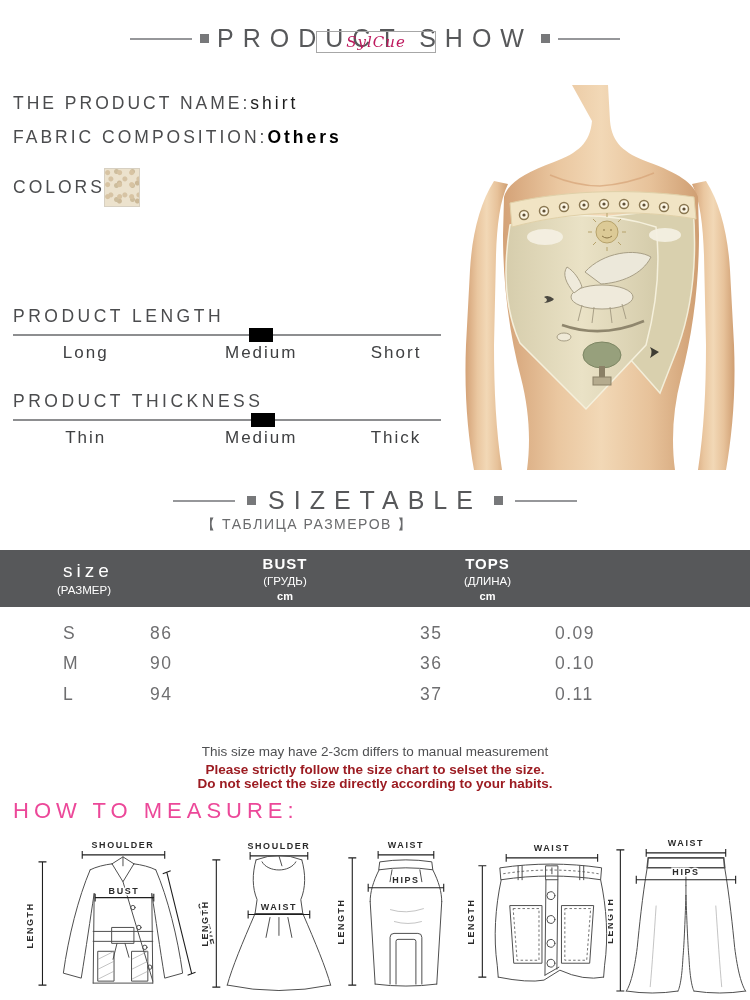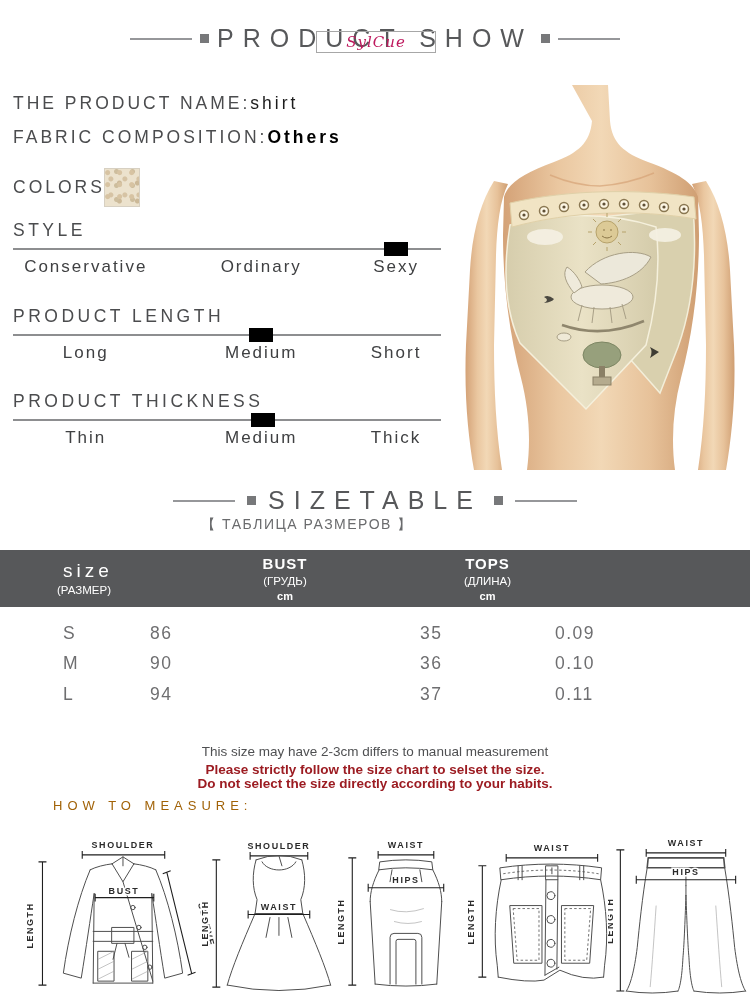--- a/index.html
+++ b/index.html
@@ -57,21 +57,21 @@
   .td{display:flex;align-items:center;}
   .td.c-left{padding-left:34px;}
 
   
   .note{position:absolute;left:0;width:750px;text-align:center;}
   .note-gray{top:744px;font-size:13.5px;color:#4f5052;}
   .note-red1{top:762px;font-size:13.5px;font-weight:700;color:#9c1c22;}
   .note-red2{top:776px;font-size:13.5px;font-weight:700;color:#9c1c22;}
 
   
-  .measure-title{position:absolute;top:798px;left:13px;font-size:13px;letter-spacing:5px;color:#a16207;font-weight:500;margin-left:40px;}
+  .measure-title{position:absolute;top:798px;left:13px;font-size:22px;letter-spacing:5px;color:#ec4899;font-weight:500;}
   .d-svg{position:absolute;top:836px;height:164px;}
   .d-svg .g{stroke:#4e4e4e;fill:none;stroke-width:1;stroke-linecap:round;stroke-linejoin:round;}
   .d-svg .m{stroke:#1f1f1f;fill:none;stroke-width:1.1;}
   .d-svg .hatch{stroke:#9b9b9b;fill:none;stroke-width:.6;}
   .d-svg .stitch{stroke:#4e4e4e;stroke-width:.8;stroke-dasharray:2.5 2.2;fill:none;}
   .d-svg text{fill:#2b2b2b;font-size:9px;font-weight:700;letter-spacing:1.6px;
     font-family:"Liberation Sans",sans-serif;paint-order:stroke;stroke:#fff;stroke-width:3px;}
 </style>
 </head>
 <body>
@@ -91,31 +91,20 @@
     <span>THE PRODUCT NAME:</span><span class="pl-value">shirt</span>
   </div>
   <div class="pline" style="top:127px;">
     <span>FABRIC COMPOSITION:</span><span class="pl-value strong">Others</span>
   </div>
   <div class="pline" style="top:177px;">
     <span>COLORS:</span>
   </div>
   <div class="swatch"></div>
 
-  <div class="attr" style="top:220px;">
-    <div class="attr-title">STYLE</div>
-    <div class="attr-line">
-      <div class="attr-marker" style="left: 89.5%;"></div>
-    </div>
-    <div class="attr-opts">
-      <span class="opt o0">Conservative</span>
-      <span class="opt o1">Ordinary</span>
-      <span class="opt o2">Sexy</span>
-    </div>
-  </div>
 
   <div class="attr" style="top:306px;">
     <div class="attr-title">PRODUCT LENGTH</div>
     <div class="attr-line">
       <div class="attr-marker" style="left: 58%;"></div>
     </div>
     <div class="attr-opts">
       <span class="opt o0">Long</span>
       <span class="opt o1">Medium</span>
       <span class="opt o2">Short</span>

